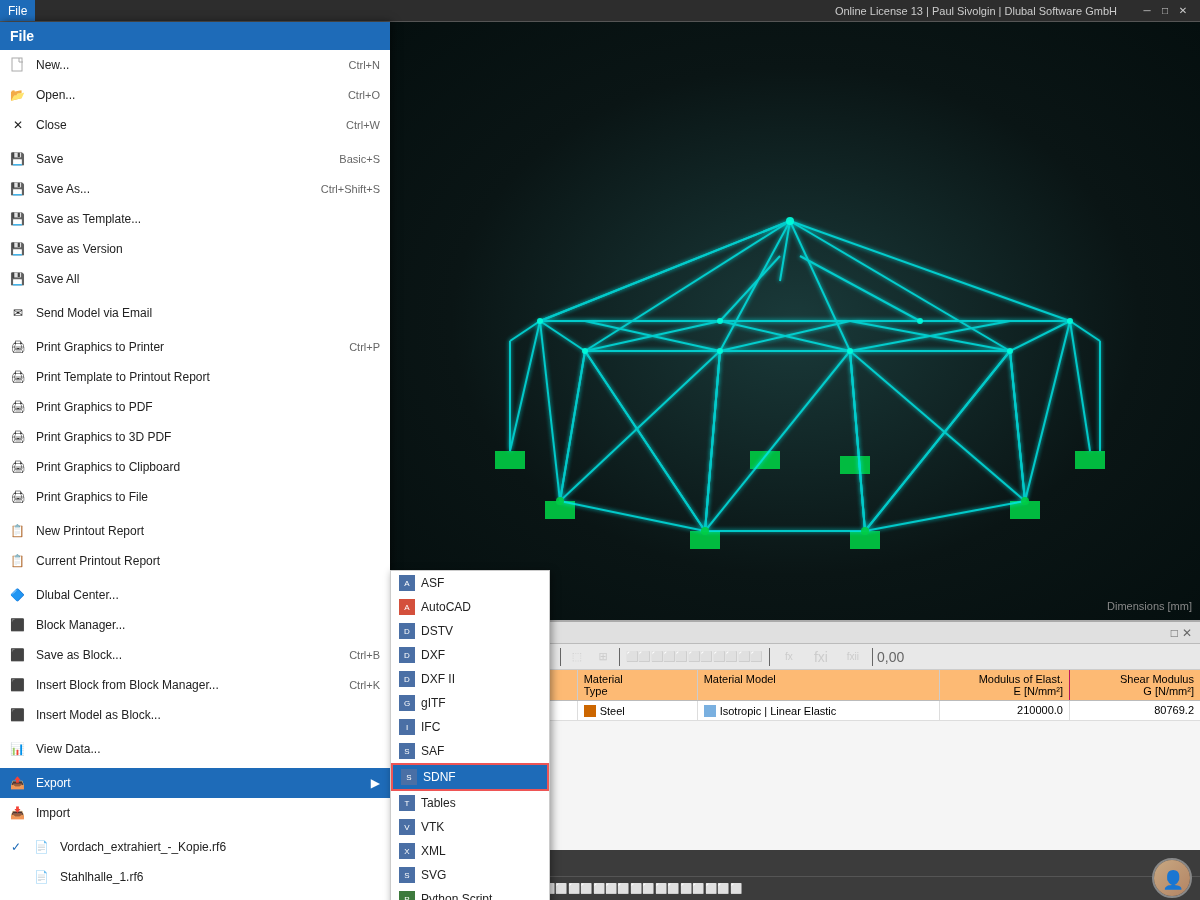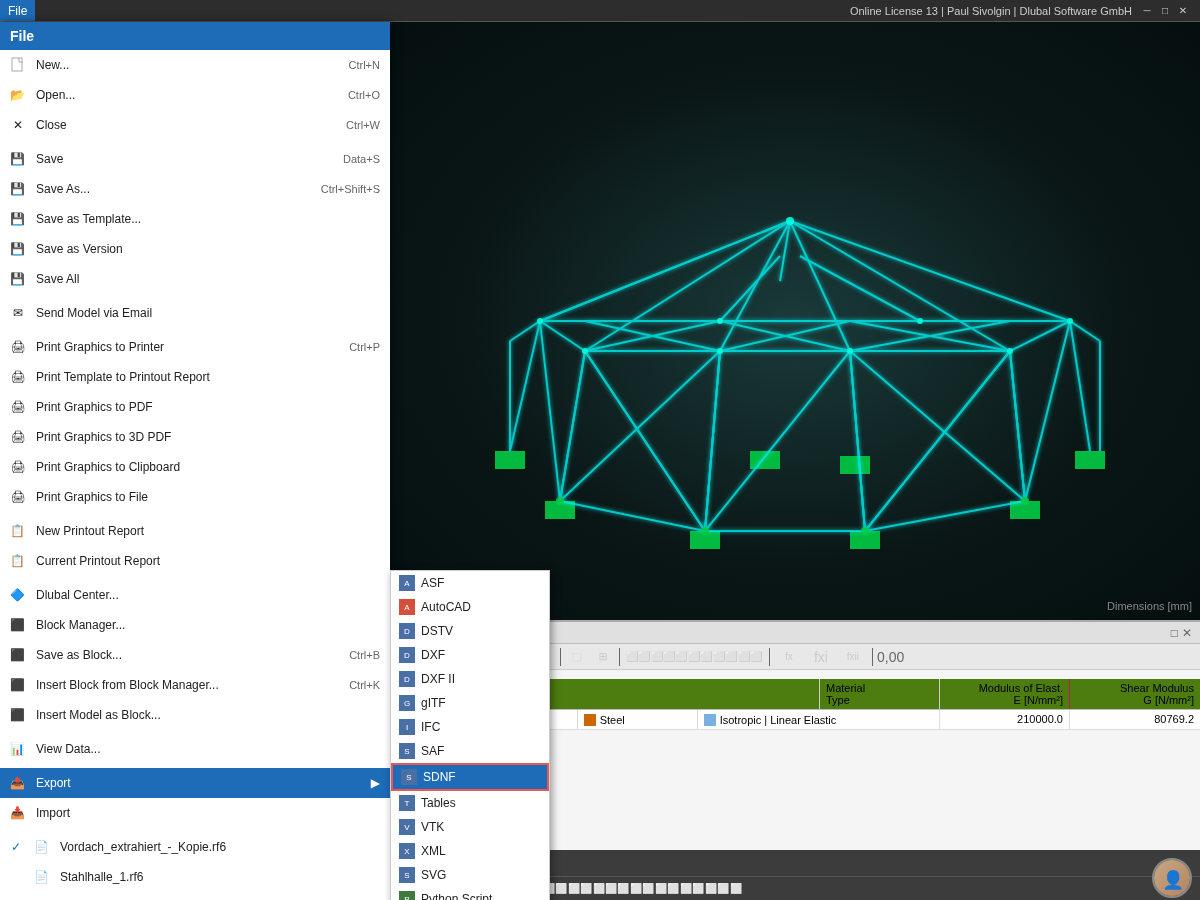--- a/index.html
+++ b/index.html
@@ -11,21 +11,21 @@
       border-bottom: 1px solid #555;
     }
     .menu-bar-item {
       padding: 2px 8px; cursor: pointer; height: 100%; display: flex; align-items: center;
       background: #1e6bb8; font-size: 12px;
     }
     .menu-bar-item.active { background: #1e6bb8; }
     .menu-bar-item:not(.active) { background: transparent; }
     .menu-bar-rest { display: flex; align-items: center; flex: 1; gap: 0; }
     .menu-bar-rest span { padding: 2px 8px; color: #ddd; cursor: pointer; }
-    .menu-bar-title { margin-left: auto; color: #ccc; font-size: 11px; padding-right: 10px; display: flex; align-items: center; gap: 8px; }
+    .menu-bar-title { margin-left: auto; color: #ccc; font-size: 11px; padding-right: 10px; display: flex; align-items: center; gap: 23px; }
     .window-controls { display: flex; gap: 4px; }
     .win-btn { width: 14px; height: 14px; display: flex; align-items: center; justify-content: center; cursor: pointer; font-size: 10px; color: #ccc; }
 
     
     .toolbar-row {
       display: flex; align-items: center; height: 28px; background: #3c3c3c;
       border-bottom: 1px solid #555; padding: 0 2px; gap: 2px; overflow: hidden;
     }
     .toolbar-btn {
       width: 24px; height: 22px; background: transparent; border: 1px solid transparent;
@@ -192,21 +192,21 @@
     <div class="icon-box">✕</div>
     <span>Close</span>
     <span class="shortcut">Ctrl+W</span>
   </div>
 
   <div class="menu-separator"></div>
 
   <div class="file-menu-item">
     <div class="icon-box">💾</div>
     <span>Save</span>
-    <span class="shortcut">Data+S</span>
+    <span class="shortcut">Basic+S</span>
   </div>
   <div class="file-menu-item">
     <div class="icon-box">💾</div>
     <span>Save As...</span>
     <span class="shortcut">Ctrl+Shift+S</span>
   </div>
   <div class="file-menu-item">
     <div class="icon-box">💾</div>
     <span>Save as Template...</span>
   </div>
@@ -523,24 +523,25 @@
     <div class="toolbar-sep"></div>
     <span style="font-size:10px; color:#666; padding: 0 2px;">⬜⬜⬜⬜⬜⬜⬜⬜⬜⬜⬜</span>
     <div class="toolbar-sep"></div>
     <button class="toolbar-btn" style="font-size:10px; width:30px;">fx</button>
     <button class="toolbar-btn" style="font-size:14px; width:30px;">fxi</button>
     <button class="toolbar-btn" style="font-size:10px; width:30px;">fxii</button>
     <div class="toolbar-sep"></div>
     <span style="font-size:14px; color:#666;">0,00</span>
   </div>
 
-  <div style="display:flex; border-bottom: 1px solid #bbb; background:#4d7c0f; font-size:11px;margin-top:9px;">
+  <div style="display:flex; border-bottom: 1px solid #bbb; background:#fdba74; font-size:11px;">
     <div style="width:60px; border-right:1px solid #ccc; padding:3px 6px; text-align:center;"></div>
     <div style="flex:1; border-right:1px solid #ccc; padding:3px 6px;">Name</div>
     <div style="width:120px; border-right:1px solid #ccc; padding:3px 6px;">Material<br>Type</div>
+    <div style="flex:2; border-right:1px solid #ccc; padding:3px 6px;">Material Model</div>
     <div style="width:130px; border-right:1px solid #be185d; padding:3px 6px; text-align:right;">Modulus of Elast.<br>E [N/mm²]</div>
     <div style="width:130px; padding:3px 6px; text-align:right;">Shear Modulus<br>G [N/mm²]</div>
   </div>
 
   <div style="display:flex; border-bottom:1px solid #ddd; font-size:11px; background:#fff;">
     <div style="width:60px; border-right:1px solid #ddd; padding:3px 6px; text-align:center;">05</div>
     <div style="flex:1; border-right:1px solid #ddd; padding:3px 6px;">
       <span style="display:inline-block; width:12px; height:12px; background:#cc6600; vertical-align:middle; margin-right:4px;"></span>
     </div>
     <div style="width:120px; border-right:1px solid #ddd; padding:3px 6px; display:flex; align-items:center; gap:4px;">

